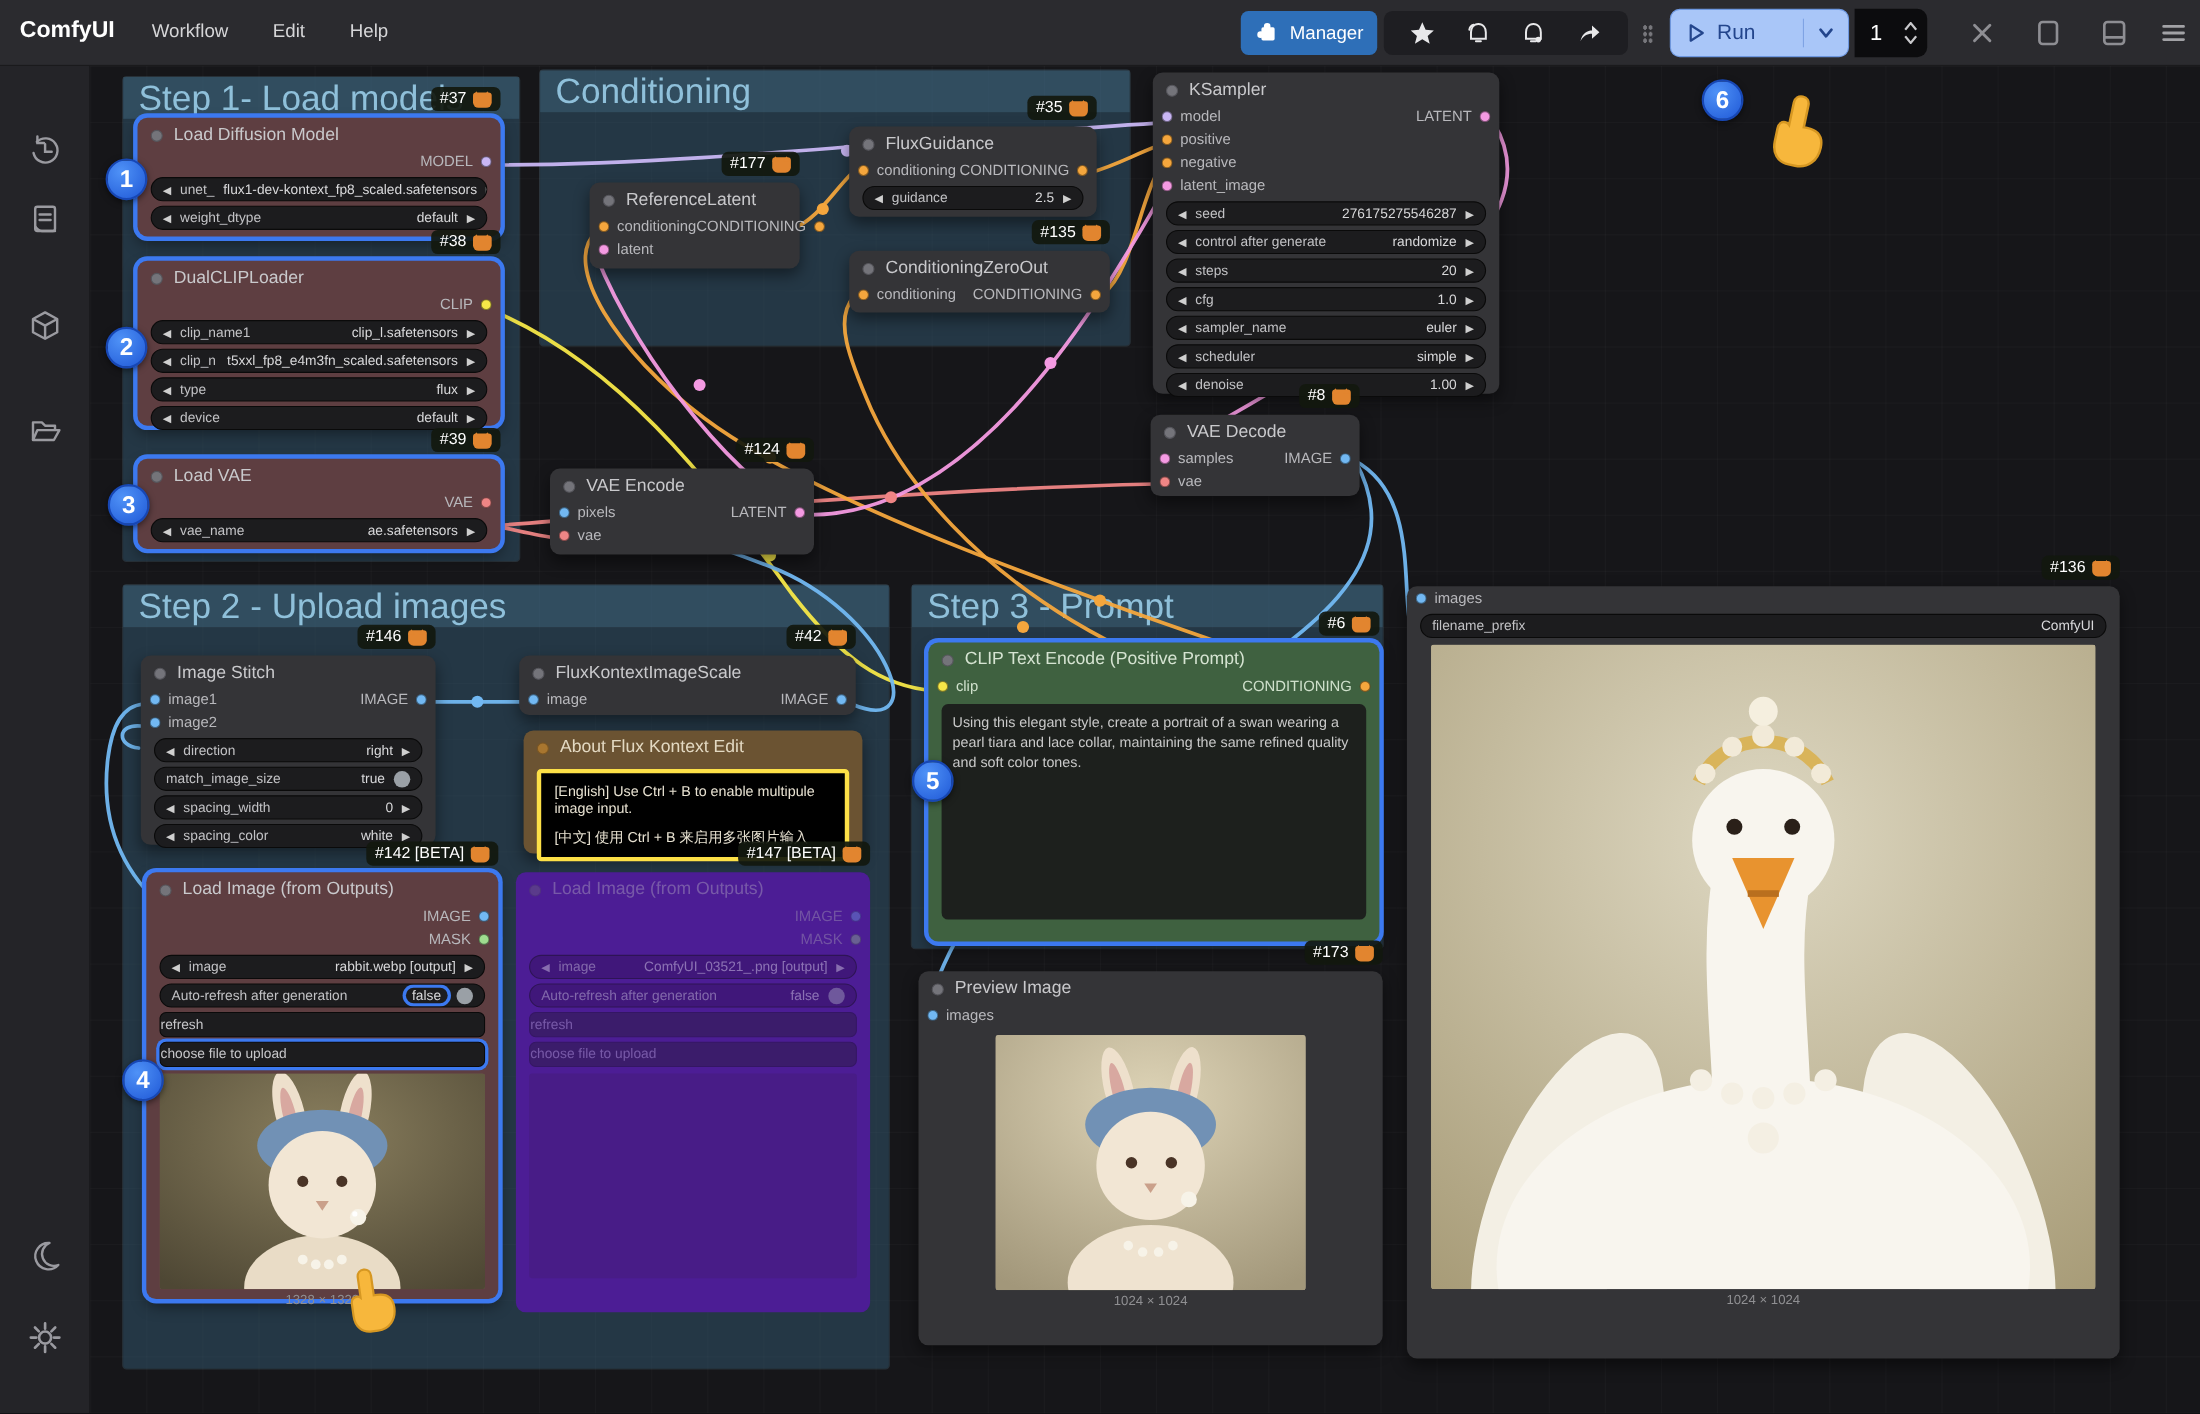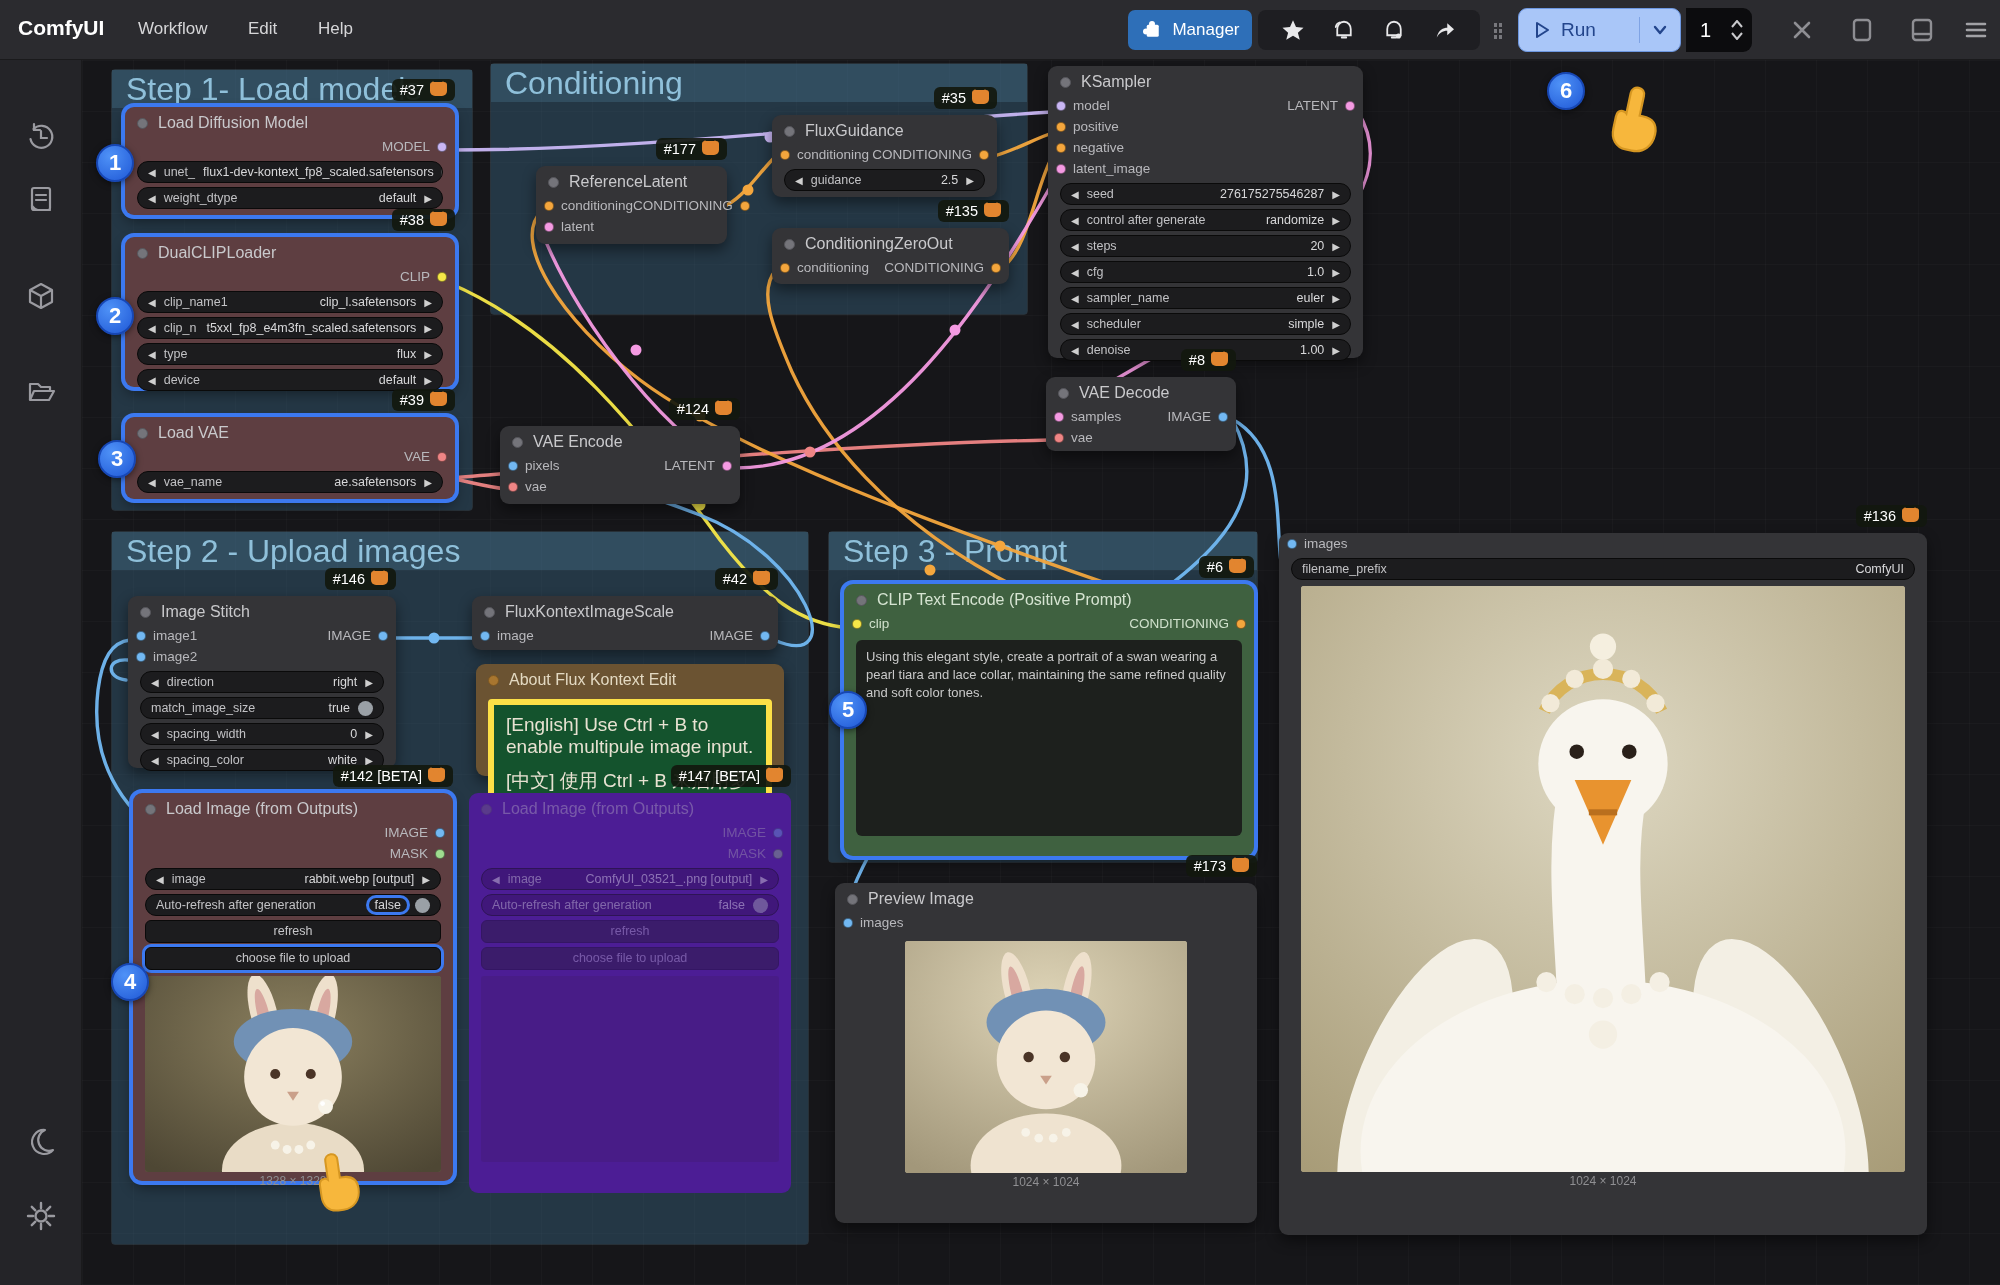--- a/index.html
+++ b/index.html
@@ -49,28 +49,28 @@
 .io .in,.io .out{display:flex;align-items:center;gap:7px}
 .sd{width:10px;height:10px;border-radius:50%;border:1.5px solid rgba(0,0,0,.45);flex:none;display:inline-block}
 .c-model{background:#c9b6f4}.c-clip{background:#f5e748}.c-vae{background:#ef8585}
 .c-cond{background:#f4a63d}.c-lat{background:#f49ae2}.c-img{background:#72b8f2}
 .c-mask{background:#9fdc8f}
 .w{display:flex;align-items:center;gap:8px;background:#1c1c1e;border:1px solid #0a0a0a;border-radius:12px;margin:4px 12px;padding:0 10px;height:22px;font-size:12.5px;color:#c2c2c5;white-space:nowrap;overflow:hidden}
 .w .vl{margin-left:auto;color:#d8d8da}
 .arrL::before{content:"◀";font-size:10px;color:#cfcfcf}
 .arrR::before{content:"▶";font-size:10px;color:#cfcfcf}
 .tog{width:15px;height:15px;border-radius:50%;background:#9aa0a6;flex:none}
-.wbtn{display:block;background:#1c1c1e;border:1px solid #0a0a0a;border-radius:6px;margin:4px 12px;height:23px;line-height:21px;text-align:center;font-size:12.5px;color:#c6c6c9}
+.wbtn{display:block;background:#1c1c1e;border:1px solid #0a0a0a;border-radius:6px;margin:4px 12px;height:23px;line-height:21px;text-align:left;font-size:12.5px;color:#c6c6c9}
 .ringw{box-shadow:0 0 0 3px #3c79f0}
-.nbadge{position:absolute;top:-28px;right:0;display:flex;align-items:flex-start;gap:6px;background:rgba(18,24,14,.92);border-radius:6px;padding:3px 8px;font-size:14.5px;color:#fff;white-space:nowrap}
+.nbadge{position:absolute;top:-28px;right:0;display:flex;align-items:flex-end;gap:6px;background:rgba(18,24,14,.92);border-radius:6px;padding:3px 8px;font-size:14.5px;color:#fff;white-space:nowrap}
 .fox{width:17px;height:14px;background:#e2852f;border-radius:3px 3px 5px 5px;position:relative;flex:none}
 .fox::before,.fox::after{content:"";position:absolute;top:-4px;width:0;height:0;border:3px solid transparent;border-bottom:5px solid #e2852f}
 .fox::before{left:0}.fox::after{right:1px}
 .ta{background:#1d201d;border-radius:6px;margin:6px 12px 12px;padding:8px 10px;font-size:13px;line-height:1.4;color:#c9c9c9;height:196px}
-.notepanel{background:#14532d;border:6px solid #fde047;border-radius:4px;margin:6px 12px 12px;padding:9px 12px;font-size:19px;color:#e8e2d2}
+.notepanel{background:#000000;border:4px solid #fde047;border-radius:4px;margin:6px 12px 12px;padding:9px 12px;font-size:13px;color:#e8e2d2}
 .notepanel .zh{margin-top:10px}
 .imgbox{position:relative;border-radius:3px;overflow:hidden}
 .cap{text-align:center;font-size:12px;color:#8f8f92;margin-top:2px}
 
 .node.bypassed{background:#4c1d95;box-shadow:none}
 .bypassed .hd,.bypassed .io,.bypassed .wbtn{opacity:.35}
 .bypassed .w{opacity:.45;background:rgba(30,8,40,.55)}
 .bypassed .imgbox{opacity:.18}
 
 .anum{position:absolute;width:38px;height:38px;border-radius:50%;background:radial-gradient(circle at 35% 30%,#4f92f7,#1f58d6);border:2px solid #1747b4;color:#fff;font-size:22px;font-weight:bold;display:flex;align-items:center;justify-content:center;z-index:40;box-shadow:0 2px 6px rgba(0,0,0,.5)}

